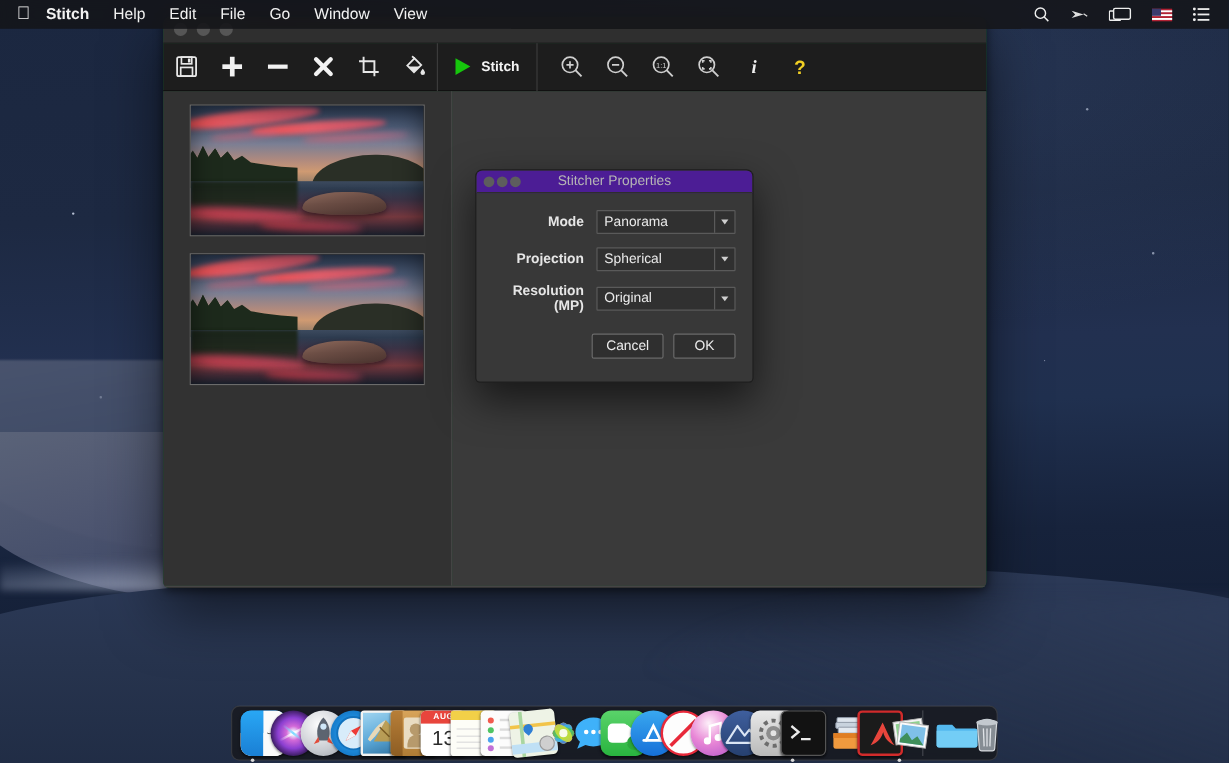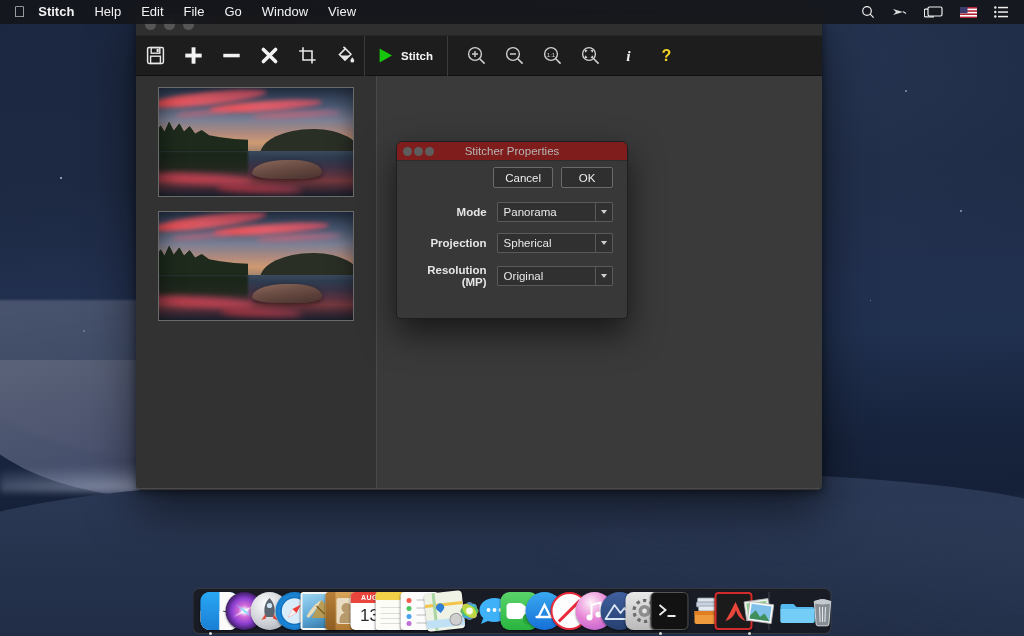--- a/index.html
+++ b/index.html
@@ -177,21 +177,21 @@
   #dialog {
     position: absolute; left: 396px; top: 141px; width: 232px; height: 178px;
     background: #383838;
     border: 1px solid #1e1e1e;
     border-radius: 6px 6px 4px 4px;
     box-shadow: 0 14px 34px rgba(0,0,0,.6);
     z-index: 40;
     overflow: hidden;
   }
   #dlg-title {
-    height: 19px; background: #7f1d1d;
+    height: 19px; background: #4c1d95;
     border-bottom: 1px solid #2d2d2d;
     display: flex; align-items: center; padding-left: 6px; gap: 2px;
     position: relative;
   }
   .dtl { width: 9px; height: 9px; border-radius: 50%; background: #5d5d5d; }
   #dlg-title .cap {
     position: absolute; left: 0; right: 0; text-align: center;
     color: #b5b5b5; font-size: 11.5px;
   }
   #dlg-body { padding: 14px 14px 0 14px; }
@@ -488,25 +488,20 @@
 </div>
 
 <div id="dialog">
   <div id="dlg-title">
     <span class="dtl"></span>
     <span class="dtl"></span>
     <span class="dtl"></span>
     <span class="cap">Stitcher Properties</span>
   </div>
 
-  <div id="dlg-buttons">
-    <div class="dbtn">Cancel</div>
-    <div class="dbtn">OK</div>
-  </div>
-
   <div id="dlg-body">
     <div class="frow">
       <div class="flabel">Mode</div>
       <div class="select">
         <span class="val">Panorama</span>
         <span class="arrowbox">
             <i></i>
           </span>
       </div>
     </div>
@@ -523,20 +518,25 @@
 
     <div class="frow">
       <div class="flabel">Resolution (MP)</div>
       <div class="select">
         <span class="val">Original</span>
         <span class="arrowbox">
             <i></i>
           </span>
       </div>
     </div>
+  </div>
+
+  <div id="dlg-buttons">
+    <div class="dbtn">Cancel</div>
+    <div class="dbtn">OK</div>
   </div>
 </div>
 
 <div id="dock">
 
   <div class="dock-item">
     <div class="icon" style="background:linear-gradient(180deg,#2196f3 0 50%,#fff 50% 100%)">
       <div style="position:absolute;left:0;top:0;width:50%;height:100%;background:linear-gradient(180deg,#29a7f5,#1a7fd4)"></div>
       <div style="position:absolute;left:50%;top:0;width:50%;height:100%;background:#fbfbfb"></div>
       <div style="position:absolute;left:58%;top:40%;width:5px;height:5px;border-bottom:1.6px solid #444;border-radius:0 0 40% 40%"></div>

